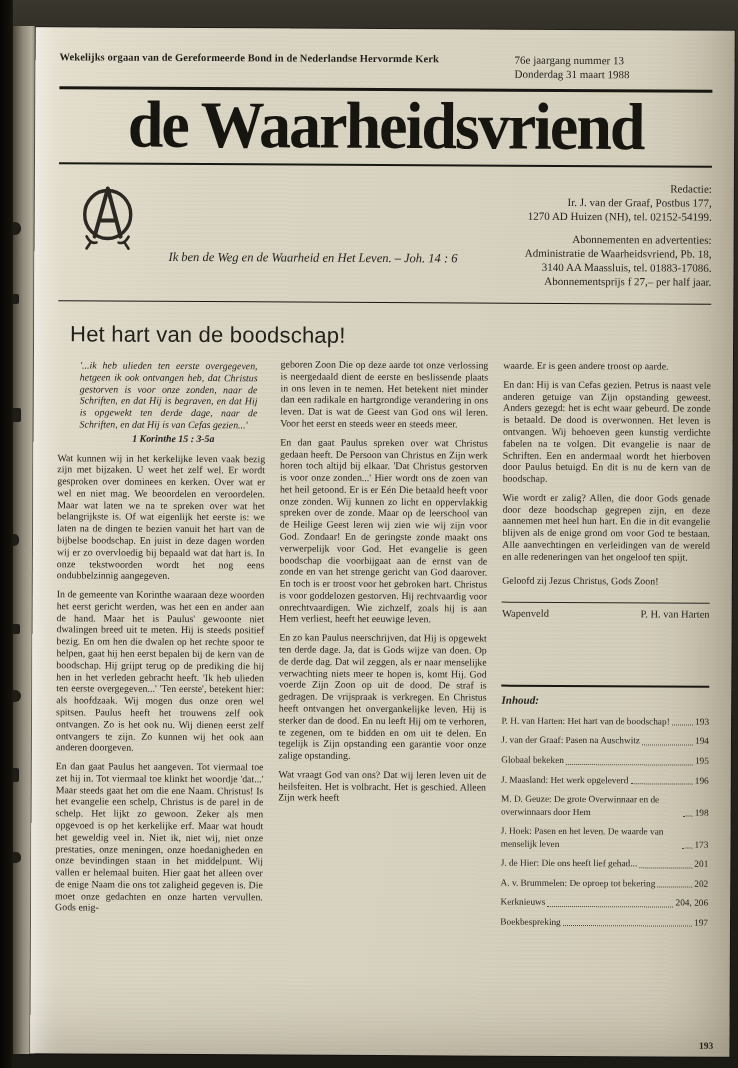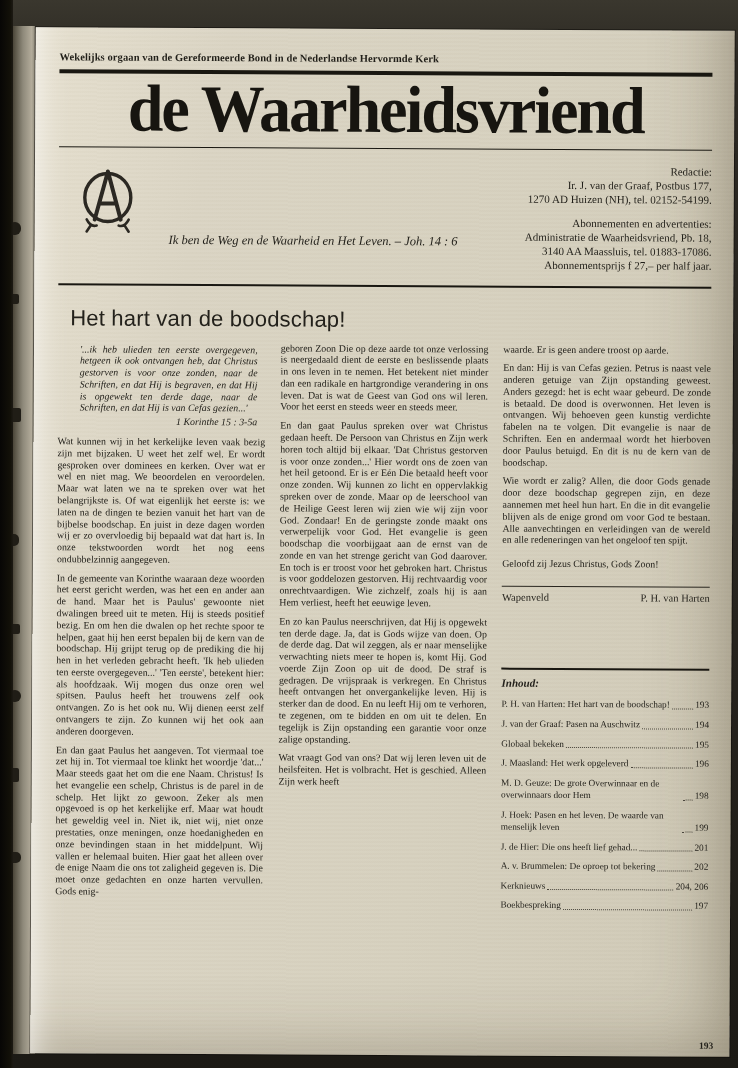--- a/index.html
+++ b/index.html
@@ -46,21 +46,21 @@
   .contact{width:252px;flex:none;font-size:11px;line-height:1.28;text-align:right;}
   .contact .gap{height:9px;}
 
   .article h2{font-family:"Liberation Sans", sans-serif;font-weight:400;font-size:22px;
               letter-spacing:.2px;margin:20px 0 10px 12px;color:#23211b;}
   .cols{display:flex;gap:15px;}
   .col{flex:1;font-size:9.9px;line-height:1.19;text-align:justify;color:#24221c;}
   .col p{margin:0 0 7px 0;}
   .quote{font-style:italic;margin:2px 8px 8px 22px;}
   .quote p{margin:0;}
-  .quote-ref{text-align:right;margin:2px 0 0 10px;font-style:italic;}
+  .quote-ref{text-align:center;margin:2px 0 0 10px;font-style:italic;font-weight:bold;}
   .closing{margin-top:12px !important;}
   .sig{display:flex;justify-content:space-between;border-top:1px solid #2a2720;
        padding-top:5px;margin-top:16px;font-size:10.5px;}
   .inhoud{margin-top:64px;border-top:2px solid #191711;padding-top:7px;}
   .inhoud-title{font-style:italic;font-weight:bold;font-size:11px;margin-bottom:8px;}
   .toc-item{display:flex;align-items:flex-end;font-size:9.3px;line-height:1.35;margin-bottom:7px;text-align:left;}
   .toc-text{flex:0 1 auto;}
   .toc-pre{}
   .toc-leader{flex:1 1 10px;min-width:10px;border-bottom:1.2px dotted #4a463d;margin:0 2px 2px 2px;}
   .toc-page{flex:none;}
@@ -79,20 +79,24 @@
     <div class="edge-mark m5"></div>
     <div class="edge-mark m6"></div>
     <div class="edge-mark m7"></div>
     <div class="edge-mark m8"></div>
   </div>
 
   <div class="paper">
 
     <div class="header-row">
       <div class="header-left">Wekelijks orgaan van de Gereformeerde Bond in de Nederlandse Hervormde Kerk</div>
+      <div class="header-right">
+        <div>76e jaargang nummer 13</div>
+        <div>Donderdag 31 maart 1988</div>
+      </div>
     </div>
 
     <div class="rule thick"></div>
 
     <h1 class="masthead">de Waarheidsvriend</h1>
 
     <div class="rule thin"></div>
 
     <div class="mast-row">
       <div class="logo">
@@ -170,21 +174,21 @@
               <span class="toc-page">196</span>
             </div>
             <div class="toc-item">
               <span class="toc-text"><span class="toc-pre">M. D. Geuze:</span><span> De grote Overwinnaar en de overwinnaars door Hem</span></span>
               <span class="toc-leader"></span>
               <span class="toc-page">198</span>
             </div>
             <div class="toc-item">
               <span class="toc-text"><span class="toc-pre">J. Hoek:</span><span> Pasen en het leven. De waarde van menselijk leven</span></span>
               <span class="toc-leader"></span>
-              <span class="toc-page">199</span>
+              <span class="toc-page">173</span>
             </div>
             <div class="toc-item">
               <span class="toc-text"><span class="toc-pre">J. de Hier:</span><span> Die ons heeft lief gehad...</span></span>
               <span class="toc-leader"></span>
               <span class="toc-page">201</span>
             </div>
             <div class="toc-item">
               <span class="toc-text"><span class="toc-pre">A. v. Brummelen:</span><span> De oproep tot bekering</span></span>
               <span class="toc-leader"></span>
               <span class="toc-page">202</span>

